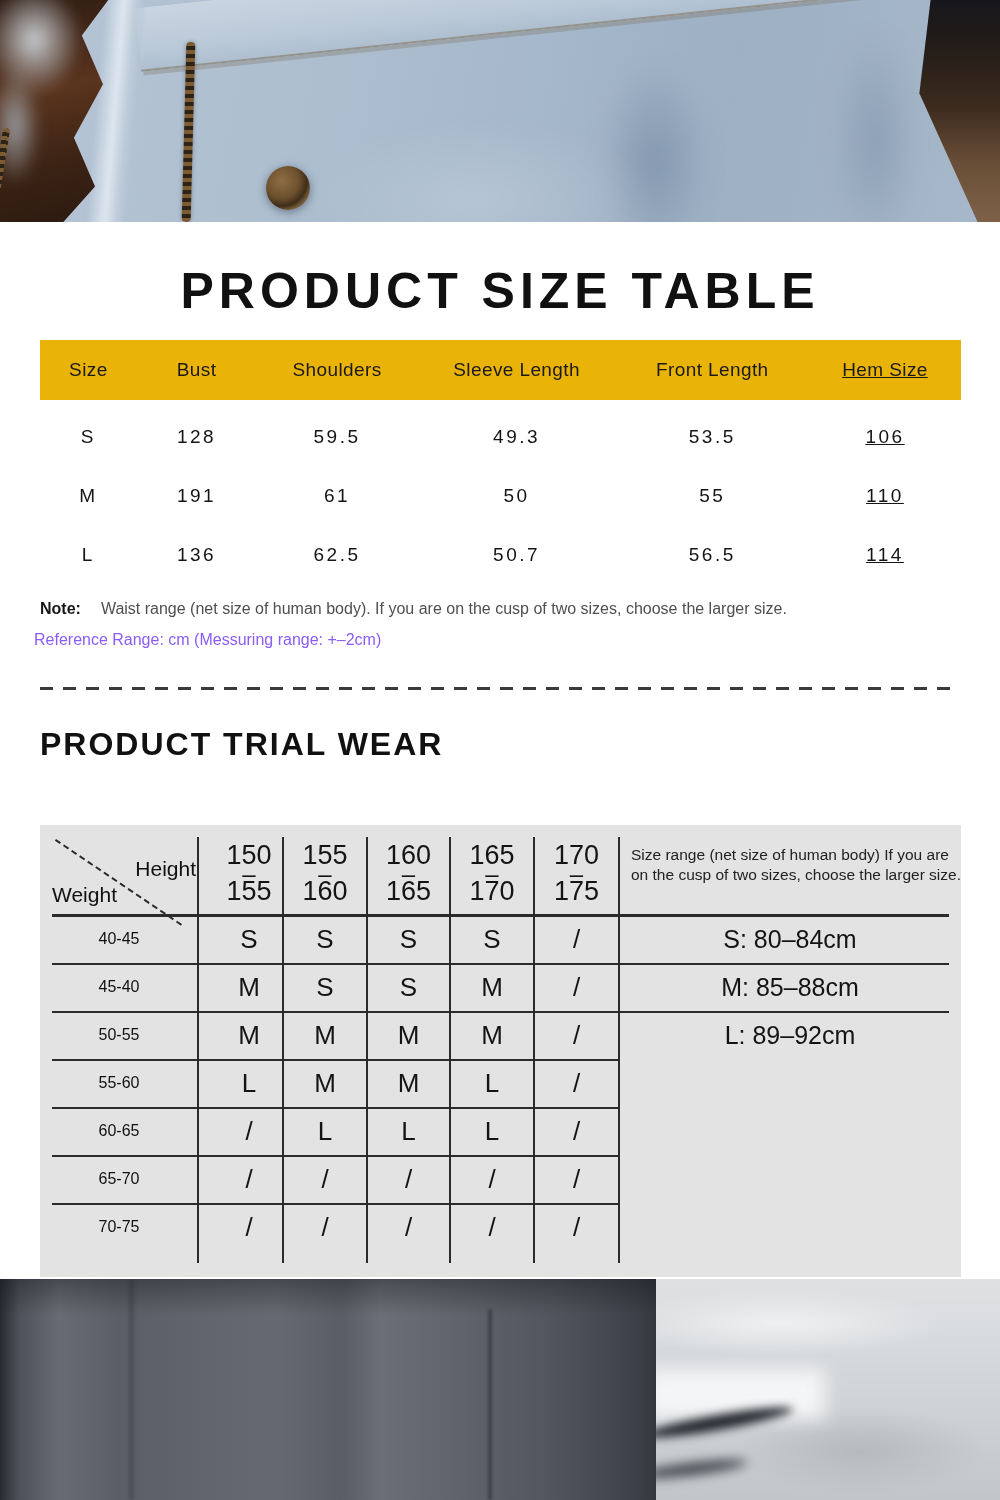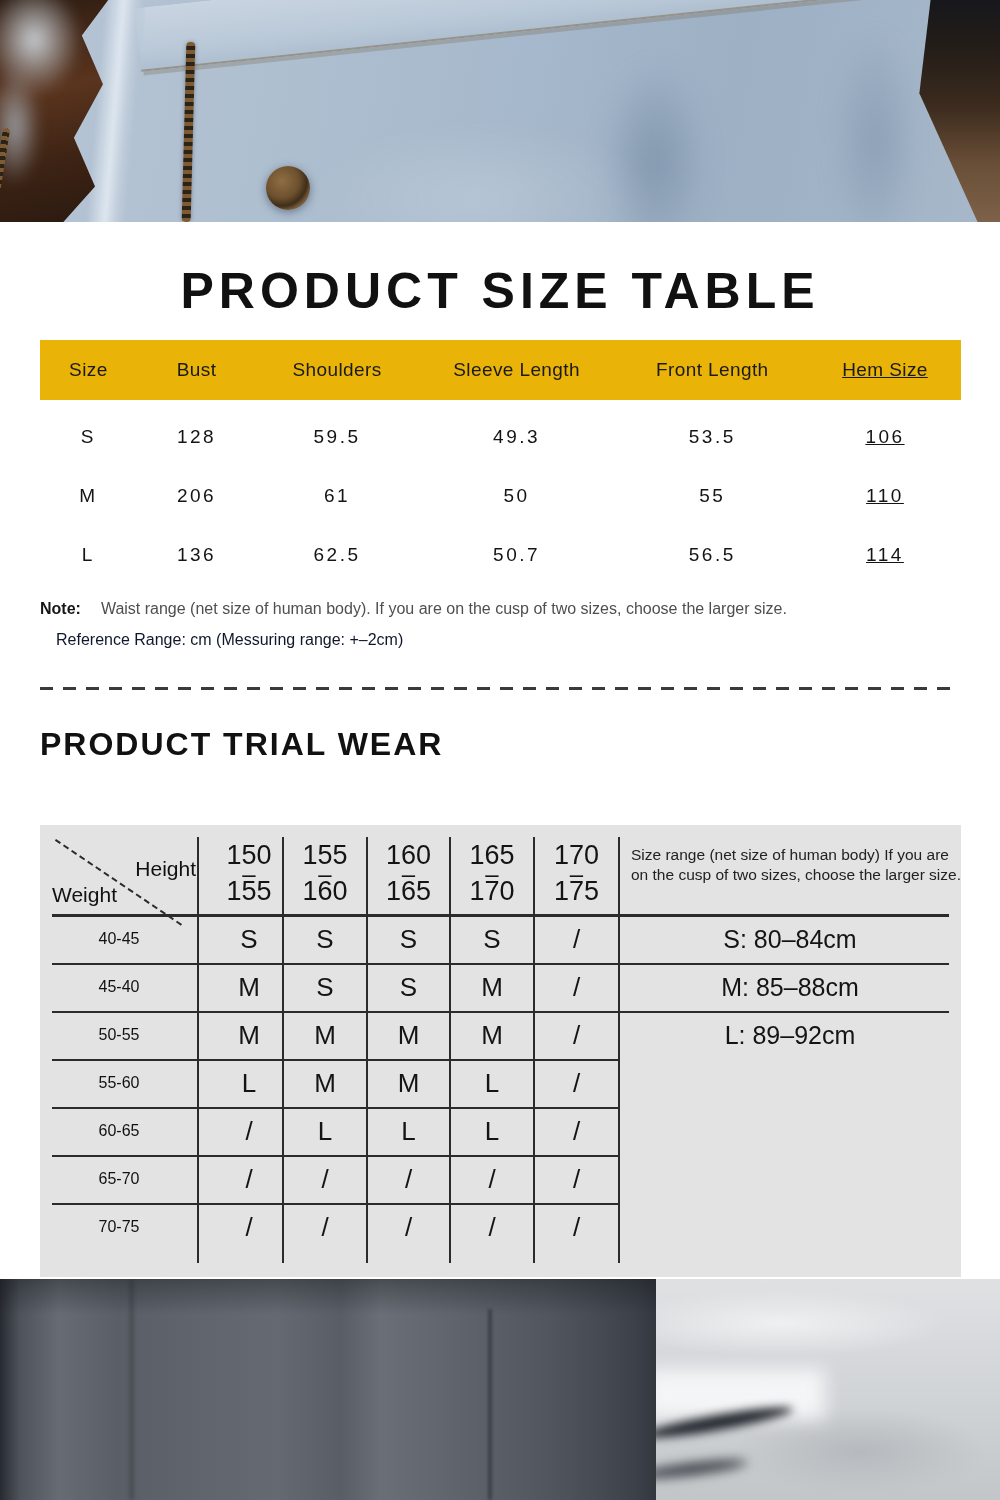--- a/index.html
+++ b/index.html
@@ -47,21 +47,21 @@
   .stable-head{position:absolute;left:40px;top:340px;width:921px;height:60px;background:#eab308;
     display:flex;align-items:center;}
   .stable-row{position:absolute;left:40px;width:921px;height:44px;display:flex;align-items:center;}
   .stable-head .c,.stable-row .c{text-align:center;}
   .stable-head .c{font-size:19px;letter-spacing:.4px;color:#1a1a1a;}
   .stable-row .c{font-size:19px;letter-spacing:2.5px;color:#141414;}
   .c1{width:10.5%;}.c2{width:13%;}.c3{width:17.5%;}.c4{width:21.5%;}.c5{width:21%;}.c6{width:16.5%;text-decoration:underline;}
   .row-s{top:415px;}.row-m{top:474px;}.row-l{top:533px;}
   .note-line1{position:absolute;left:40px;top:600px;font-size:16px;color:#4f4f4f;}
   .note-line1 b{color:#161616;font-weight:bold;margin-right:20px;}
-  .note-line2{position:absolute;left:56px;top:631px;font-size:16px;color:#0f172a;}
+  .note-line2{position:absolute;left:34px;top:631px;font-size:16px;color:#8b5cf6;}
   .divider{position:absolute;left:40px;top:687px;width:917px;height:3px;
     background:repeating-linear-gradient(90deg,#3a3a3a 0 13px,transparent 13px 23px);}
 
   
   .trial-title{position:absolute;left:40px;top:726px;font-size:32px;font-weight:bold;letter-spacing:2px;color:#111;}
   .panel{position:absolute;left:40px;top:796px;width:921px;height:452px;background:#e3e3e3;overflow:hidden;margin-top:29px;}
   .vl{position:absolute;top:12px;width:2px;height:426px;background:#2b2b2b;}
   .hl{position:absolute;height:2px;background:#2b2b2b;}
   .hl-head{position:absolute;left:12px;top:89px;width:897px;height:3px;background:#2b2b2b;}
   .diag{position:absolute;left:16px;top:14px;width:152px;height:0;border-top:2px dashed #2b2b2b;
@@ -133,21 +133,21 @@
   <div class="stable-row row-s">
     <div class="c c1">S</div>
     <div class="c c2">128</div>
     <div class="c c3">59.5</div>
     <div class="c c4">49.3</div>
     <div class="c c5">53.5</div>
     <div class="c c6">106</div>
   </div>
   <div class="stable-row row-m">
     <div class="c c1">M</div>
-    <div class="c c2">206</div>
+    <div class="c c2">191</div>
     <div class="c c3">61</div>
     <div class="c c4">50</div>
     <div class="c c5">55</div>
     <div class="c c6">110</div>
   </div>
   <div class="stable-row row-l">
     <div class="c c1">L</div>
     <div class="c c2">136</div>
     <div class="c c3">62.5</div>
     <div class="c c4">50.7</div>

